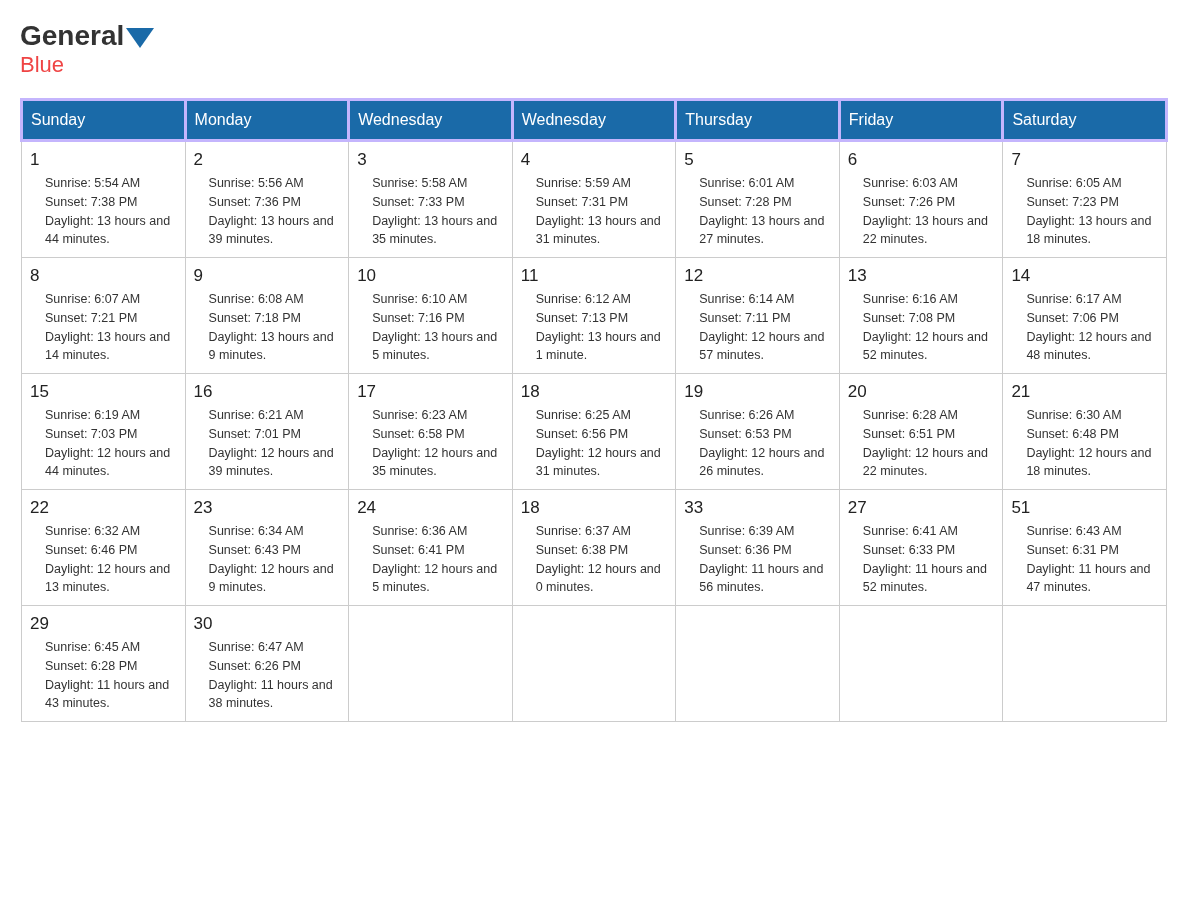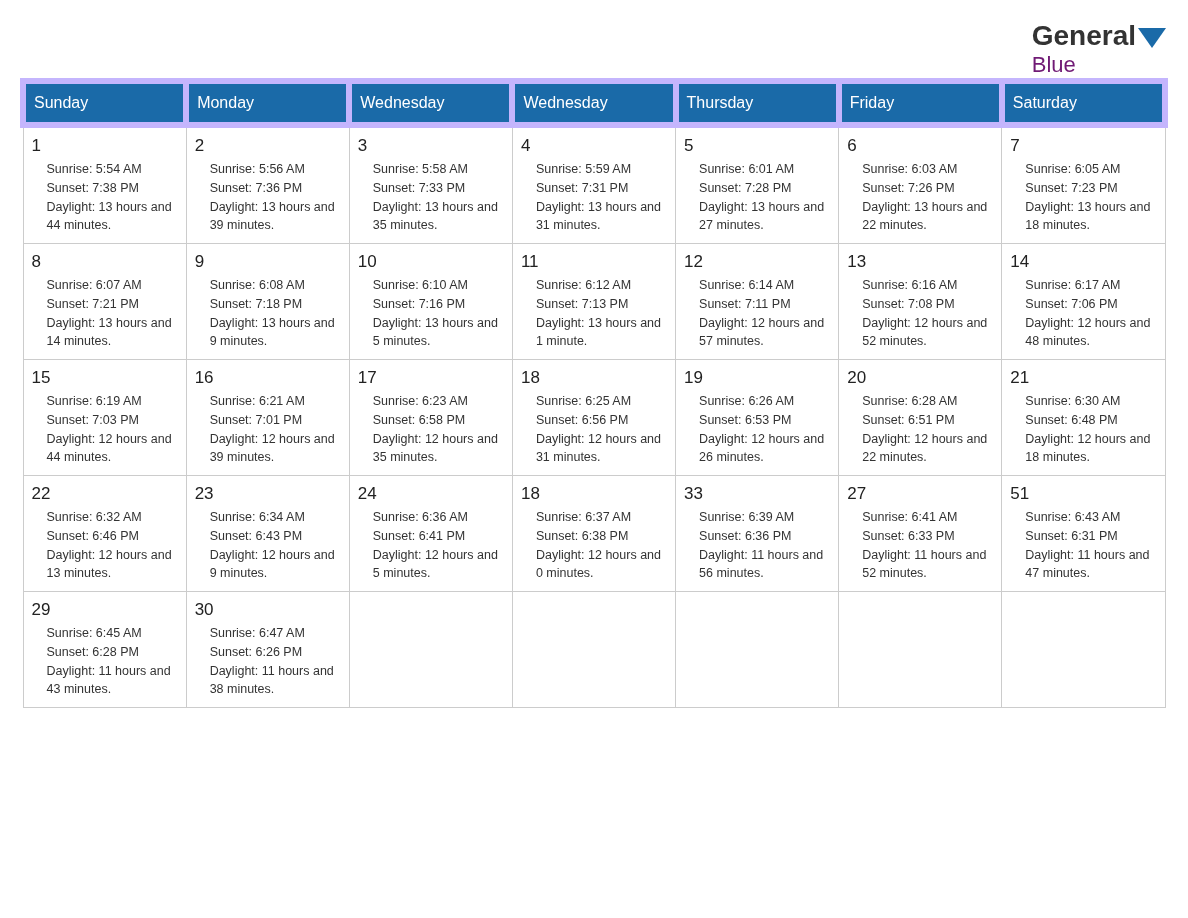--- a/index.html
+++ b/index.html
@@ -5,22 +5,23 @@
     * { box-sizing: border-box; margin: 0; padding: 0; }
     body {
       font-family: Arial, sans-serif;
       background: #fff;
       padding: 20px;
       width: 1188px;
       min-height: 918px;
     }
     .header {
       display: flex;
-      justify-content: flex-end;
+      justify-content: space-between;
       align-items: flex-start;
+      margin-bottom: 20px;
     }
     .logo {
       display: flex;
       flex-direction: column;
       align-items: flex-start;
     }
     .logo-text {
       display: flex;
       align-items: flex-end;
       font-size: 28px;
@@ -32,21 +33,21 @@
     .logo-triangle {
       display: inline-block;
       width: 0;
       height: 0;
       border-left: 14px solid transparent;
       border-right: 14px solid transparent;
       border-top: 20px solid #1a6aa8;
       margin: 0 2px 4px 2px;
     }
     .logo-blue {
-      color: #701a75;
+      color: #ef4444;
       font-size: 22px;
     }
     .title-block {
       text-align: right;
     }
     .month-title {
       font-size: 52px;
       font-weight: bold;
       color: #222;
     }
@@ -58,21 +59,21 @@
       width: 100%;
       border-collapse: collapse;
     }
     .calendar th {
       background: #1a6aa8;
       color: #fff;
       padding: 10px 8px;
       text-align: left;
       font-size: 16px;
       font-weight: normal;
-      border: 6px solid #c4b5fd;
+      border: 3px solid #c4b5fd;
     }
     .calendar td {
       border: 1px solid #ccc;
       vertical-align: top;
       padding: 8px;
       width: calc(100% / 7);
       min-height: 110px;
     }
     .day-number {
       font-size: 17px;

